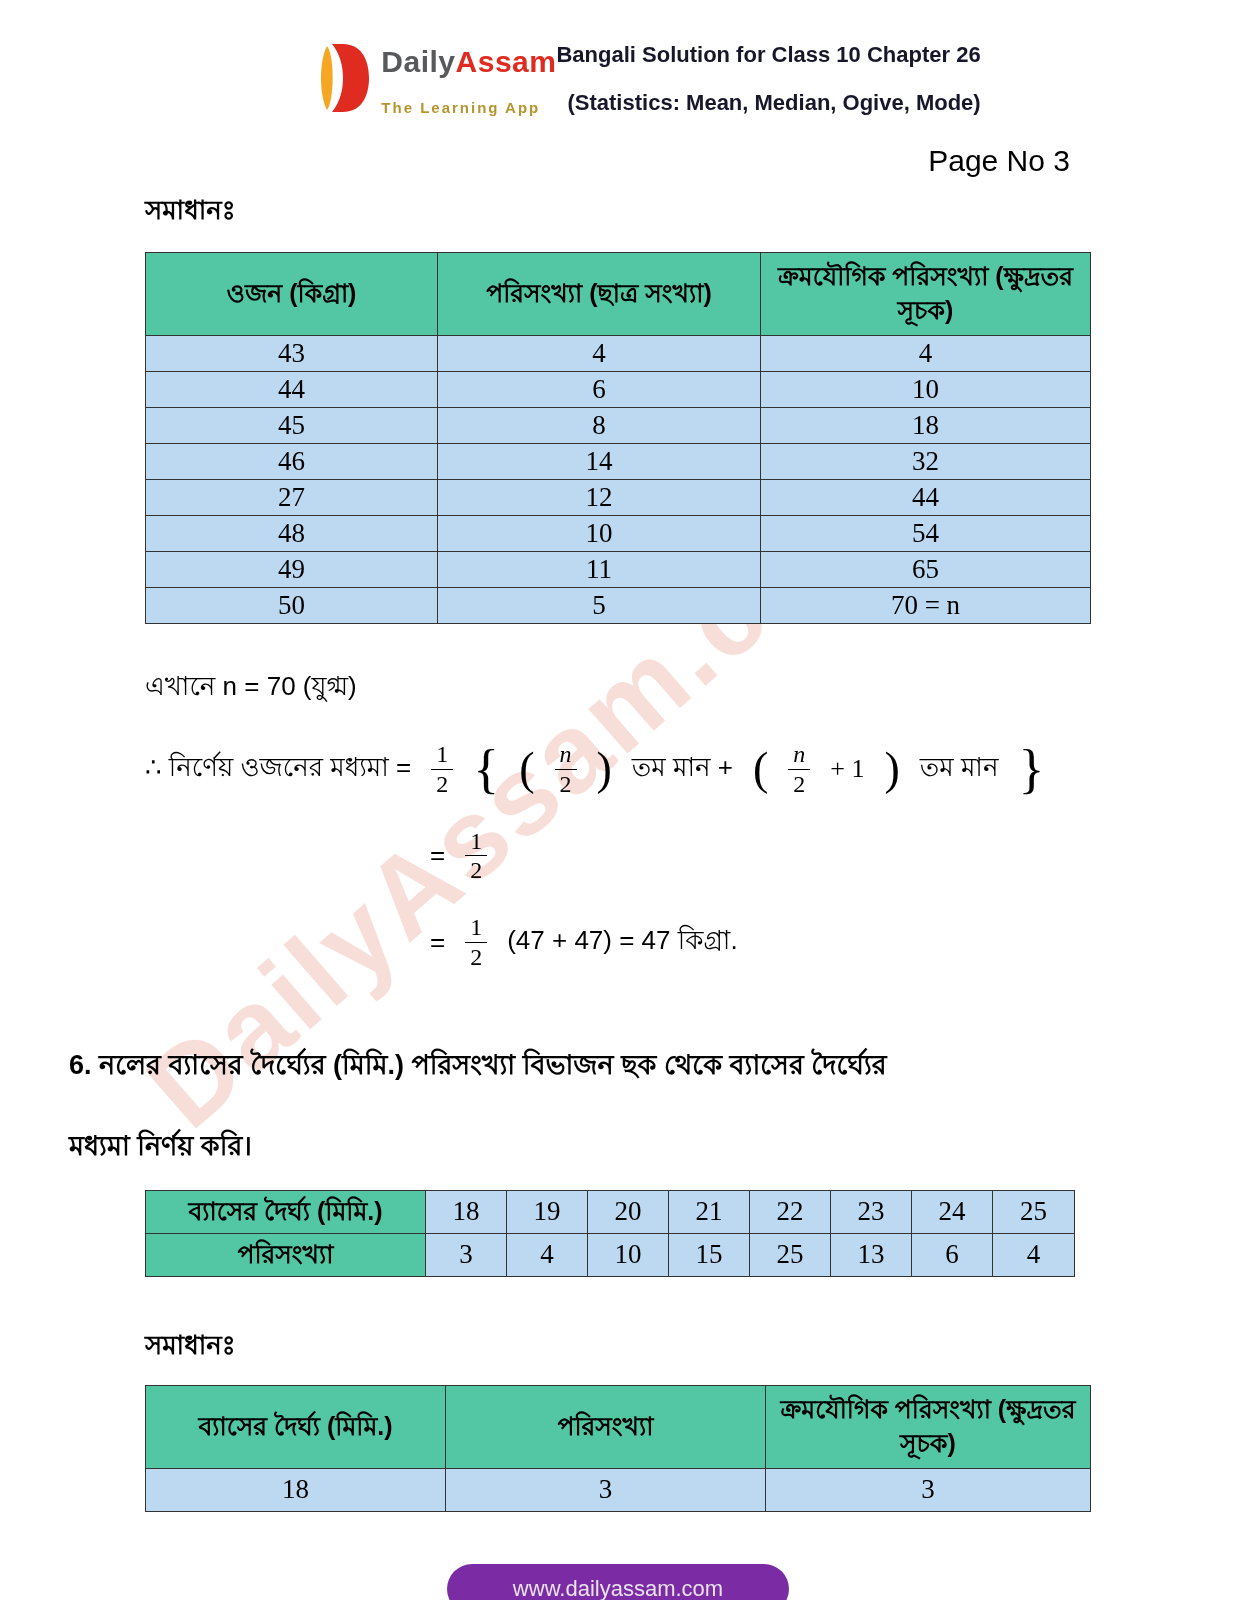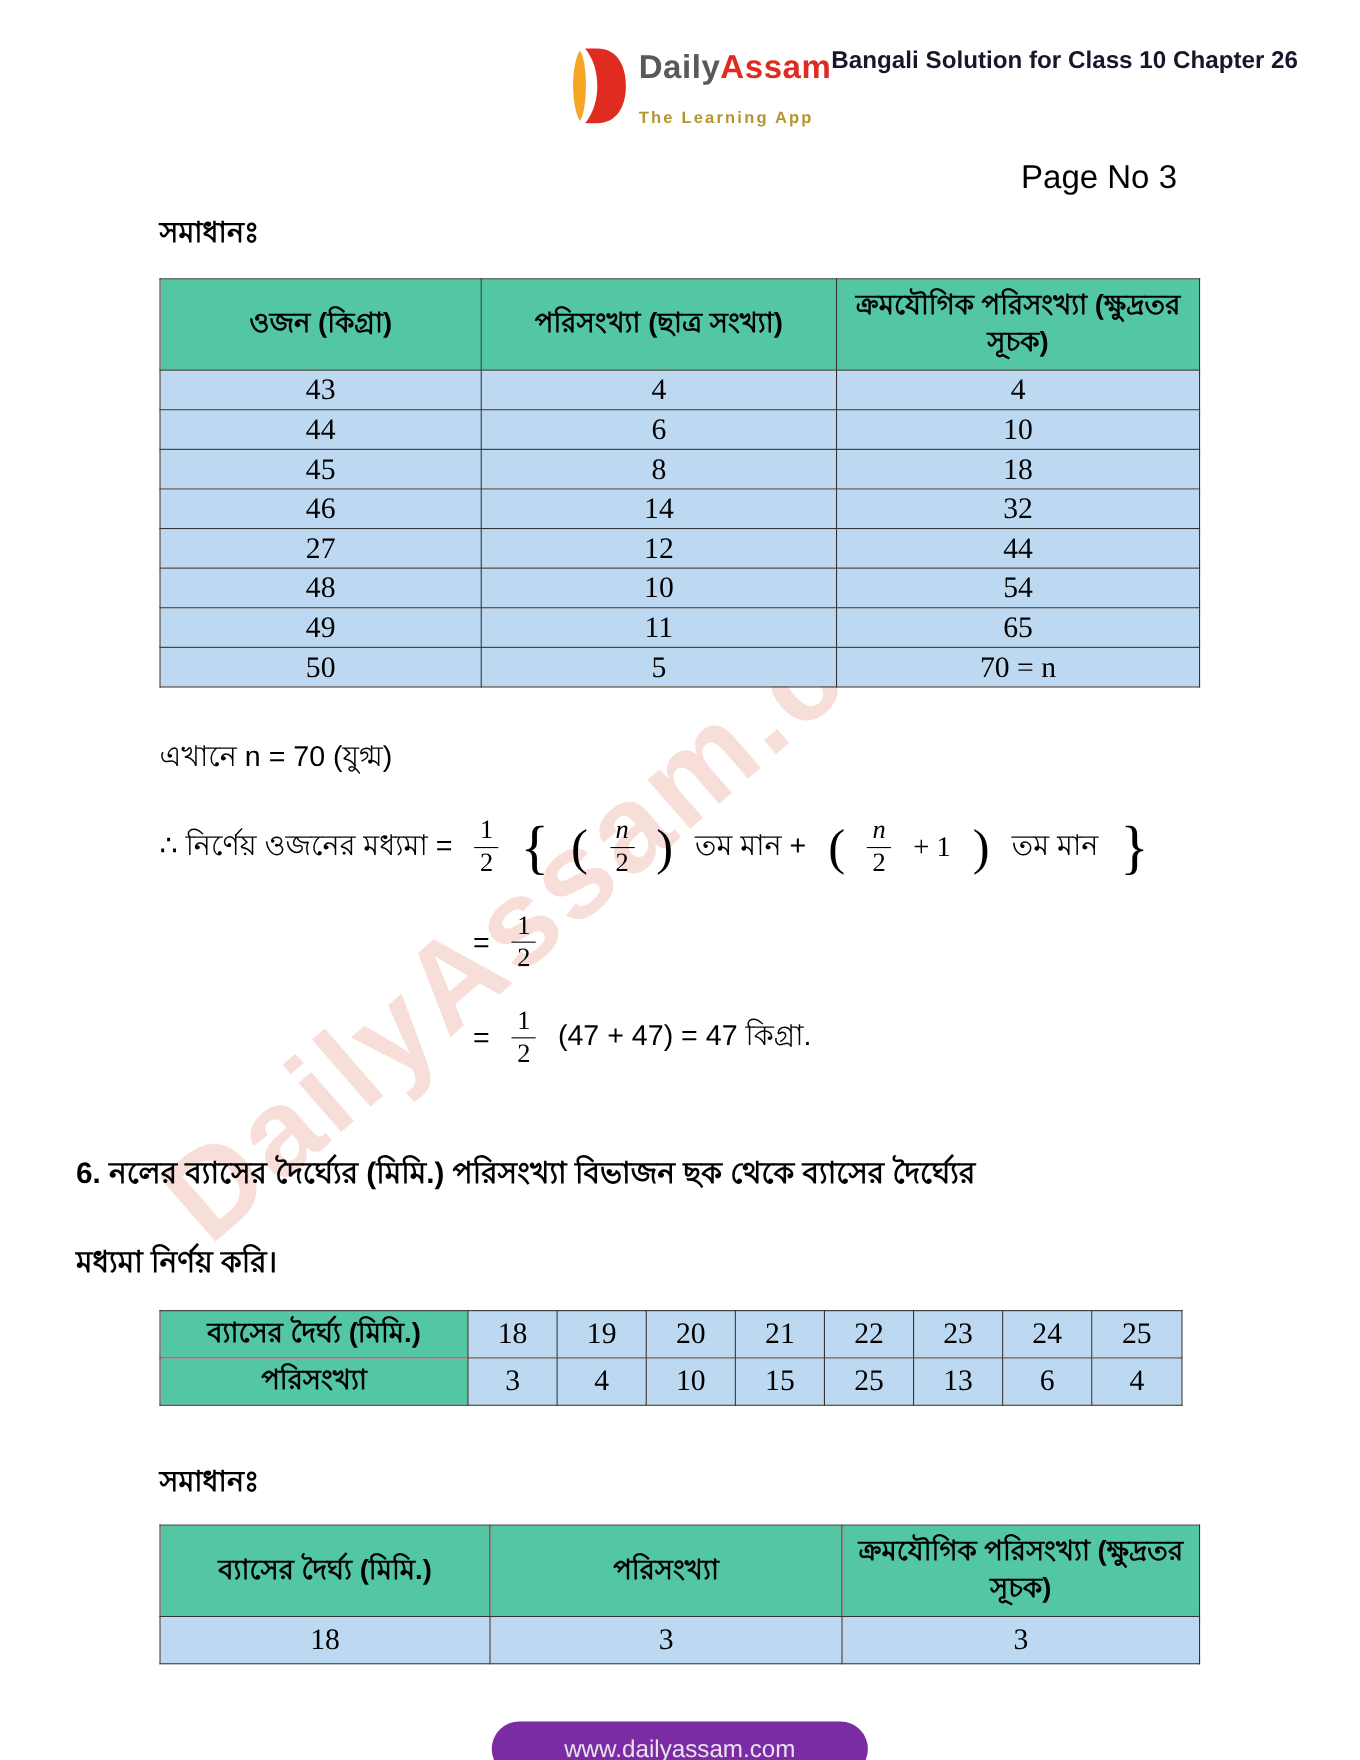--- a/index.html
+++ b/index.html
@@ -28,21 +28,21 @@
     opacity: 0.45;
     white-space: nowrap;
     z-index: 0;
     pointer-events: none;
   }
   .content { position: relative; z-index: 1; }
 
   
   .top-header {
     display: flex;
-    justify-content: flex-end;
+    justify-content: center;
     align-items: flex-start;
     padding: 42px 56px 0 120px;
   }
   .logo { display: flex; align-items: center; gap: 10px; }
   .logo-text .brand { font-size: 30px; font-weight: bold; letter-spacing: 0.5px; }
   .brand .daily { color: var(--brand-gray, #58595b); }
   .brand .assam { color: var(--brand-red, #e02b20); }
   .logo-text .tagline {
     font-size: 15px; font-weight: bold; letter-spacing: 2px;
     color: var(--tagline-gold, #b5952e); margin-top: 20px;
@@ -164,20 +164,21 @@
         </span>
         <span class="logo-text">
           <span class="brand">
             <span class="daily">Daily</span><span class="assam">Assam</span>
           </span>
           <span class="tagline" style="display:block;">The Learning App</span>
         </span>
       </div>
       <div class="header-right">
         <div class="line1">Bangali Solution for Class 10 Chapter 26</div>
+        <div class="line2">(Statistics: Mean, Median, Ogive, Mode)</div>
       </div>
     </div>
 
     <div class="page-no">Page No 3</div>
 
     <div class="section-label">সমাধানঃ</div>
 
     <table class="tbl t1">
       <colgroup>
           <col style="width:292px">

